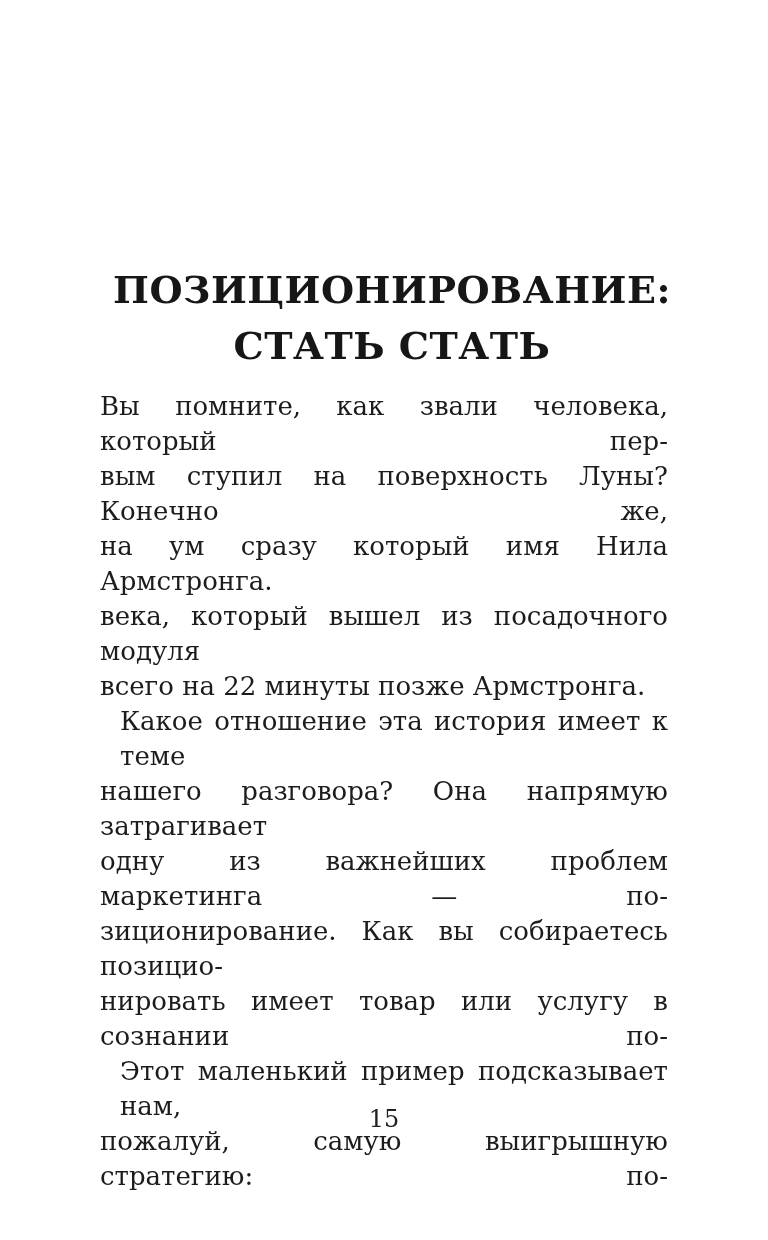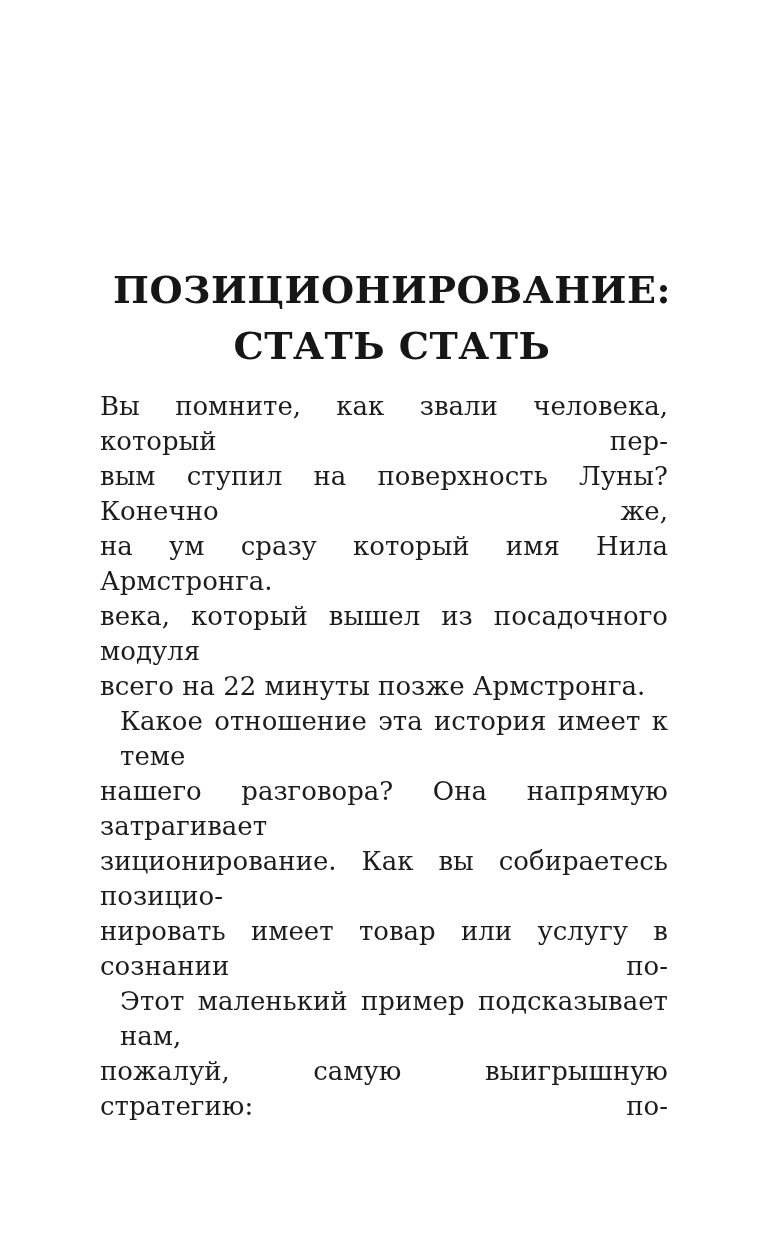--- a/index.html
+++ b/index.html
@@ -79,22 +79,24 @@
       <div class="paragraph">
         <div class="line">Вы помните, как звали человека, который пер-</div>
         <div class="line">вым ступил на поверхность Луны? Конечно же,</div>
         <div class="line">на ум сразу который имя Нила Армстронга.</div>
         <div class="line">века, который вышел из посадочного модуля</div>
         <div class="line last">всего на 22 минуты позже Армстронга.</div>
       </div>
       <div class="paragraph">
         <div class="line first-indent">Какое отношение эта история имеет к теме</div>
         <div class="line">нашего разговора? Она напрямую затрагивает</div>
+        <div class="line">одну из важнейших проблем маркетинга — по-</div>
         <div class="line">зиционирование. Как вы собираетесь позицио-</div>
         <div class="line">нировать имеет товар или услугу в сознании по-</div>
       </div>
       <div class="paragraph">
         <div class="line first-indent">Этот маленький пример подсказывает нам,</div>
         <div class="line">пожалуй, самую выигрышную стратегию: по-</div>
       </div>
     </div>
 
+  <div class="page-number">15</div>
 </div>
 
 </body></html>

